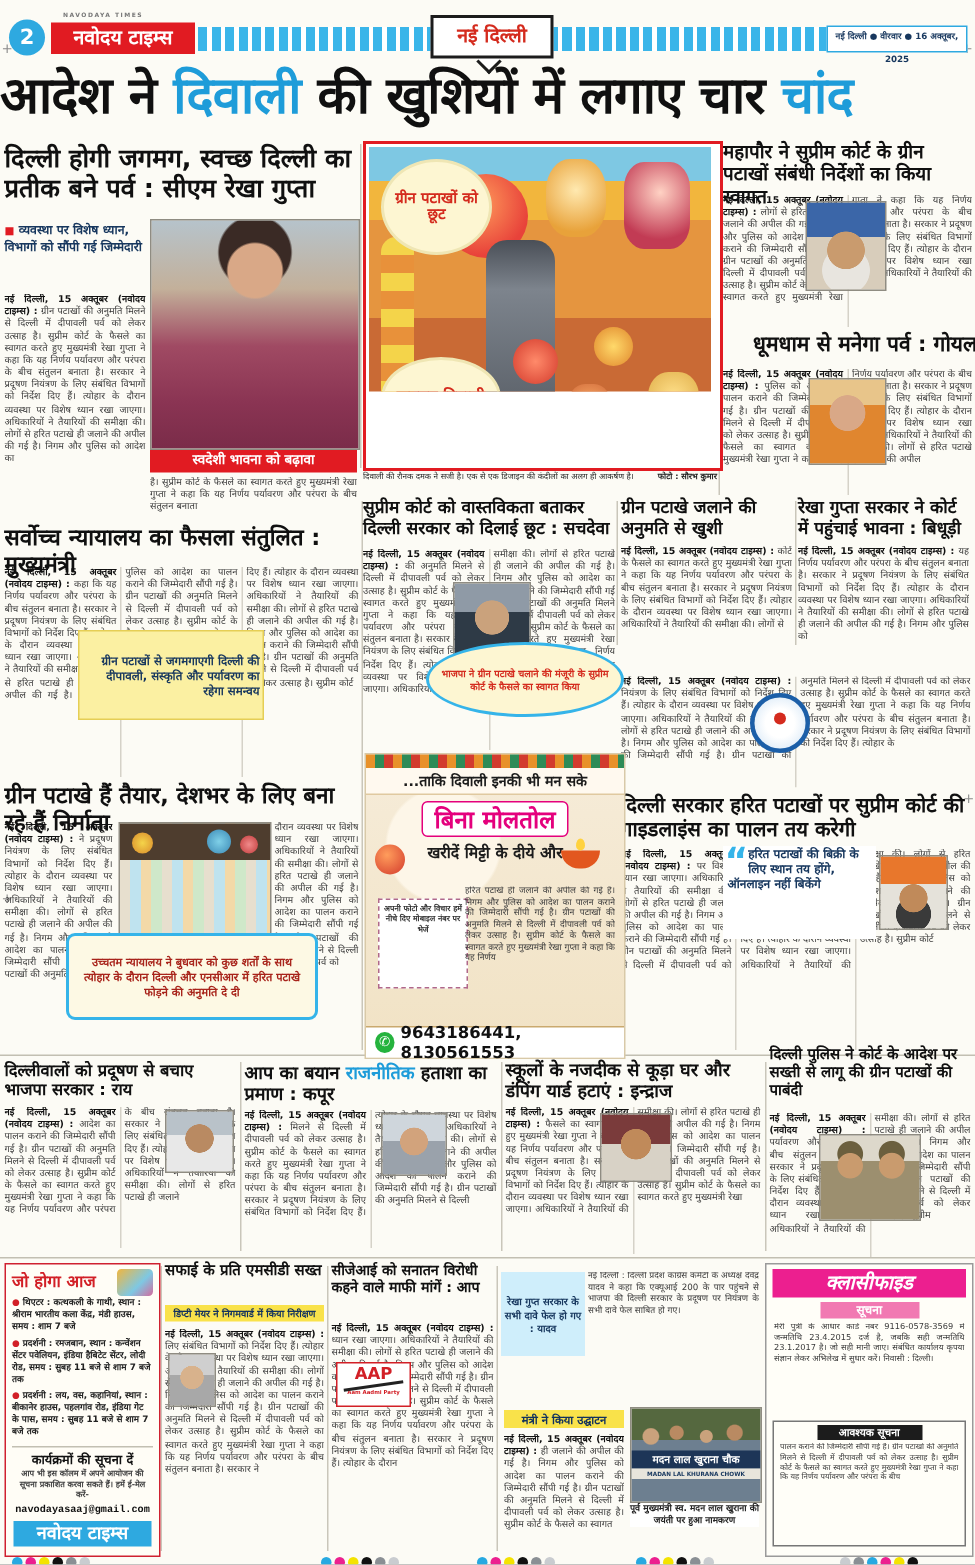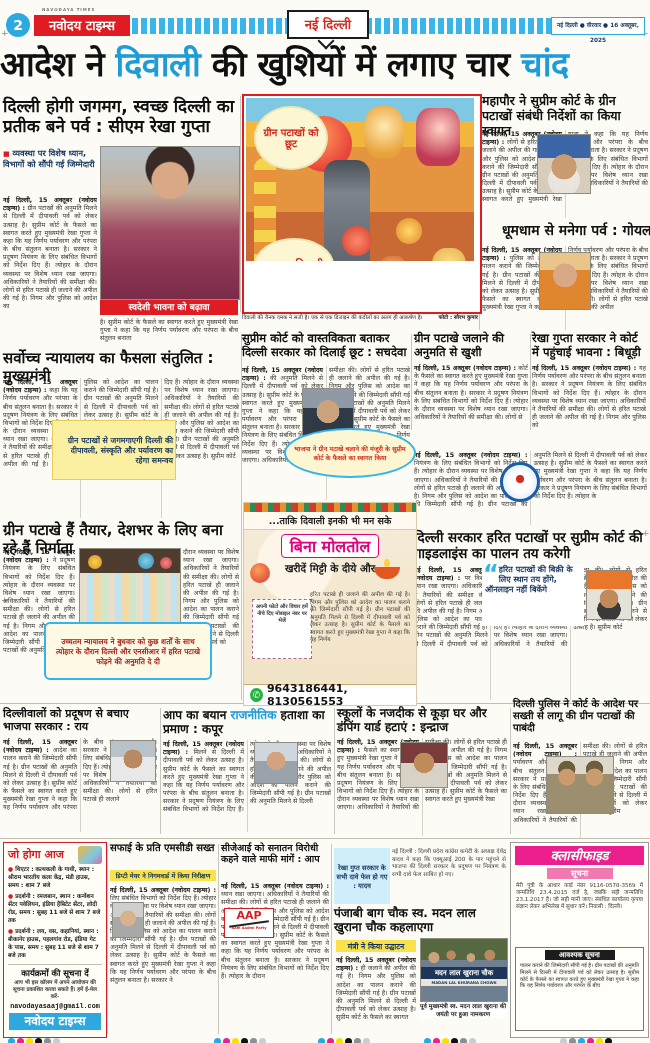--- a/index.html
+++ b/index.html
@@ -234,21 +234,20 @@
     <div style="font-size:11px;font-weight:bold;color:#d21f26;line-height:13px;">AAP</div>
     <div style="width:40px;height:2px;background:#222;margin:1px auto;transform:rotate(-8deg);"></div>
     <div style="font-size:3.6px;color:#d21f26;font-weight:bold;">Aam Aadmi Party</div>
   </div>
 
   <div class="abs" style="left:334px;top:848px;width:172px;height:54px;">
     <div style="position:absolute;left:0;top:0;width:52px;height:52px;background:#cfeefb;font-size:6.6px;font-weight:bold;color:#17375e;text-align:center;display:flex;align-items:center;padding:2px;">रेखा गुप्त सरकार के सभी दावे फेल हो गए : यादव</div>
     <p class="bodytxt" style="position:absolute;left:58px;top:0;width:114px;height:54px;margin:0;font-size:5.8px;">नई दिल्ली : दिल्ली प्रदेश कांग्रेस कमेटी के अध्यक्ष देवेंद्र यादव ने कहा कि एक्यूआई 200 के पार पहुंचने से भाजपा की दिल्ली सरकार के प्रदूषण पर नियंत्रण के सभी दावे फेल साबित हो गए।</p>
   </div>
 
-  <div class="abs hl" style="left:334px;top:906px;width:172px;font-size:12px;">पंजाबी बाग चौक स्व. मदन लाल खुराना चौक कहलाएगा</div>
   <div class="abs subyellow" style="left:336px;top:940px;width:80px;font-size:7.6px;padding:1px 0;">मंत्री ने किया उद्घाटन</div>
   <p class="abs bodytxt" style="left:336px;top:956px;width:80px;height:80px;margin:0;"><b class="dl">नई दिल्ली, 15 अक्तूबर (नवोदय टाइम्स) : </b><span>ही जलाने की अपील की गई है। निगम और पुलिस को आदेश का पालन कराने की जिम्मेदारी सौंपी गई है। ग्रीन पटाखों की अनुमति मिलने से दिल्ली में दीपावली पर्व को लेकर उत्साह है। सुप्रीम कोर्ट के फैसले का स्वागत</span></p>
   <div class="abs photo" style="left:420px;top:938px;width:86px;height:62px;background:
       radial-gradient(circle at 15% 30%, #caa27c 0 6%, rgba(0,0,0,0) 7%),
       radial-gradient(circle at 35% 26%, #b98a62 0 6%, rgba(0,0,0,0) 7%),
       radial-gradient(circle at 58% 30%, #caa27c 0 6%, rgba(0,0,0,0) 7%),
       radial-gradient(circle at 80% 26%, #b98a62 0 6%, rgba(0,0,0,0) 7%),
       linear-gradient(180deg,#55683f 0 34%,#6d7f90 34% 100%);">
     <div style="margin-top:28px;background:#1d3557;color:#fff;font-weight:bold;font-size:7px;text-align:center;line-height:12px;">मदन लाल खुराना चौक</div>
     <div style="background:#e8e5dc;color:#17375e;font-weight:bold;font-size:3.8px;text-align:center;line-height:7px;">MADAN LAL KHURANA CHOWK</div>

